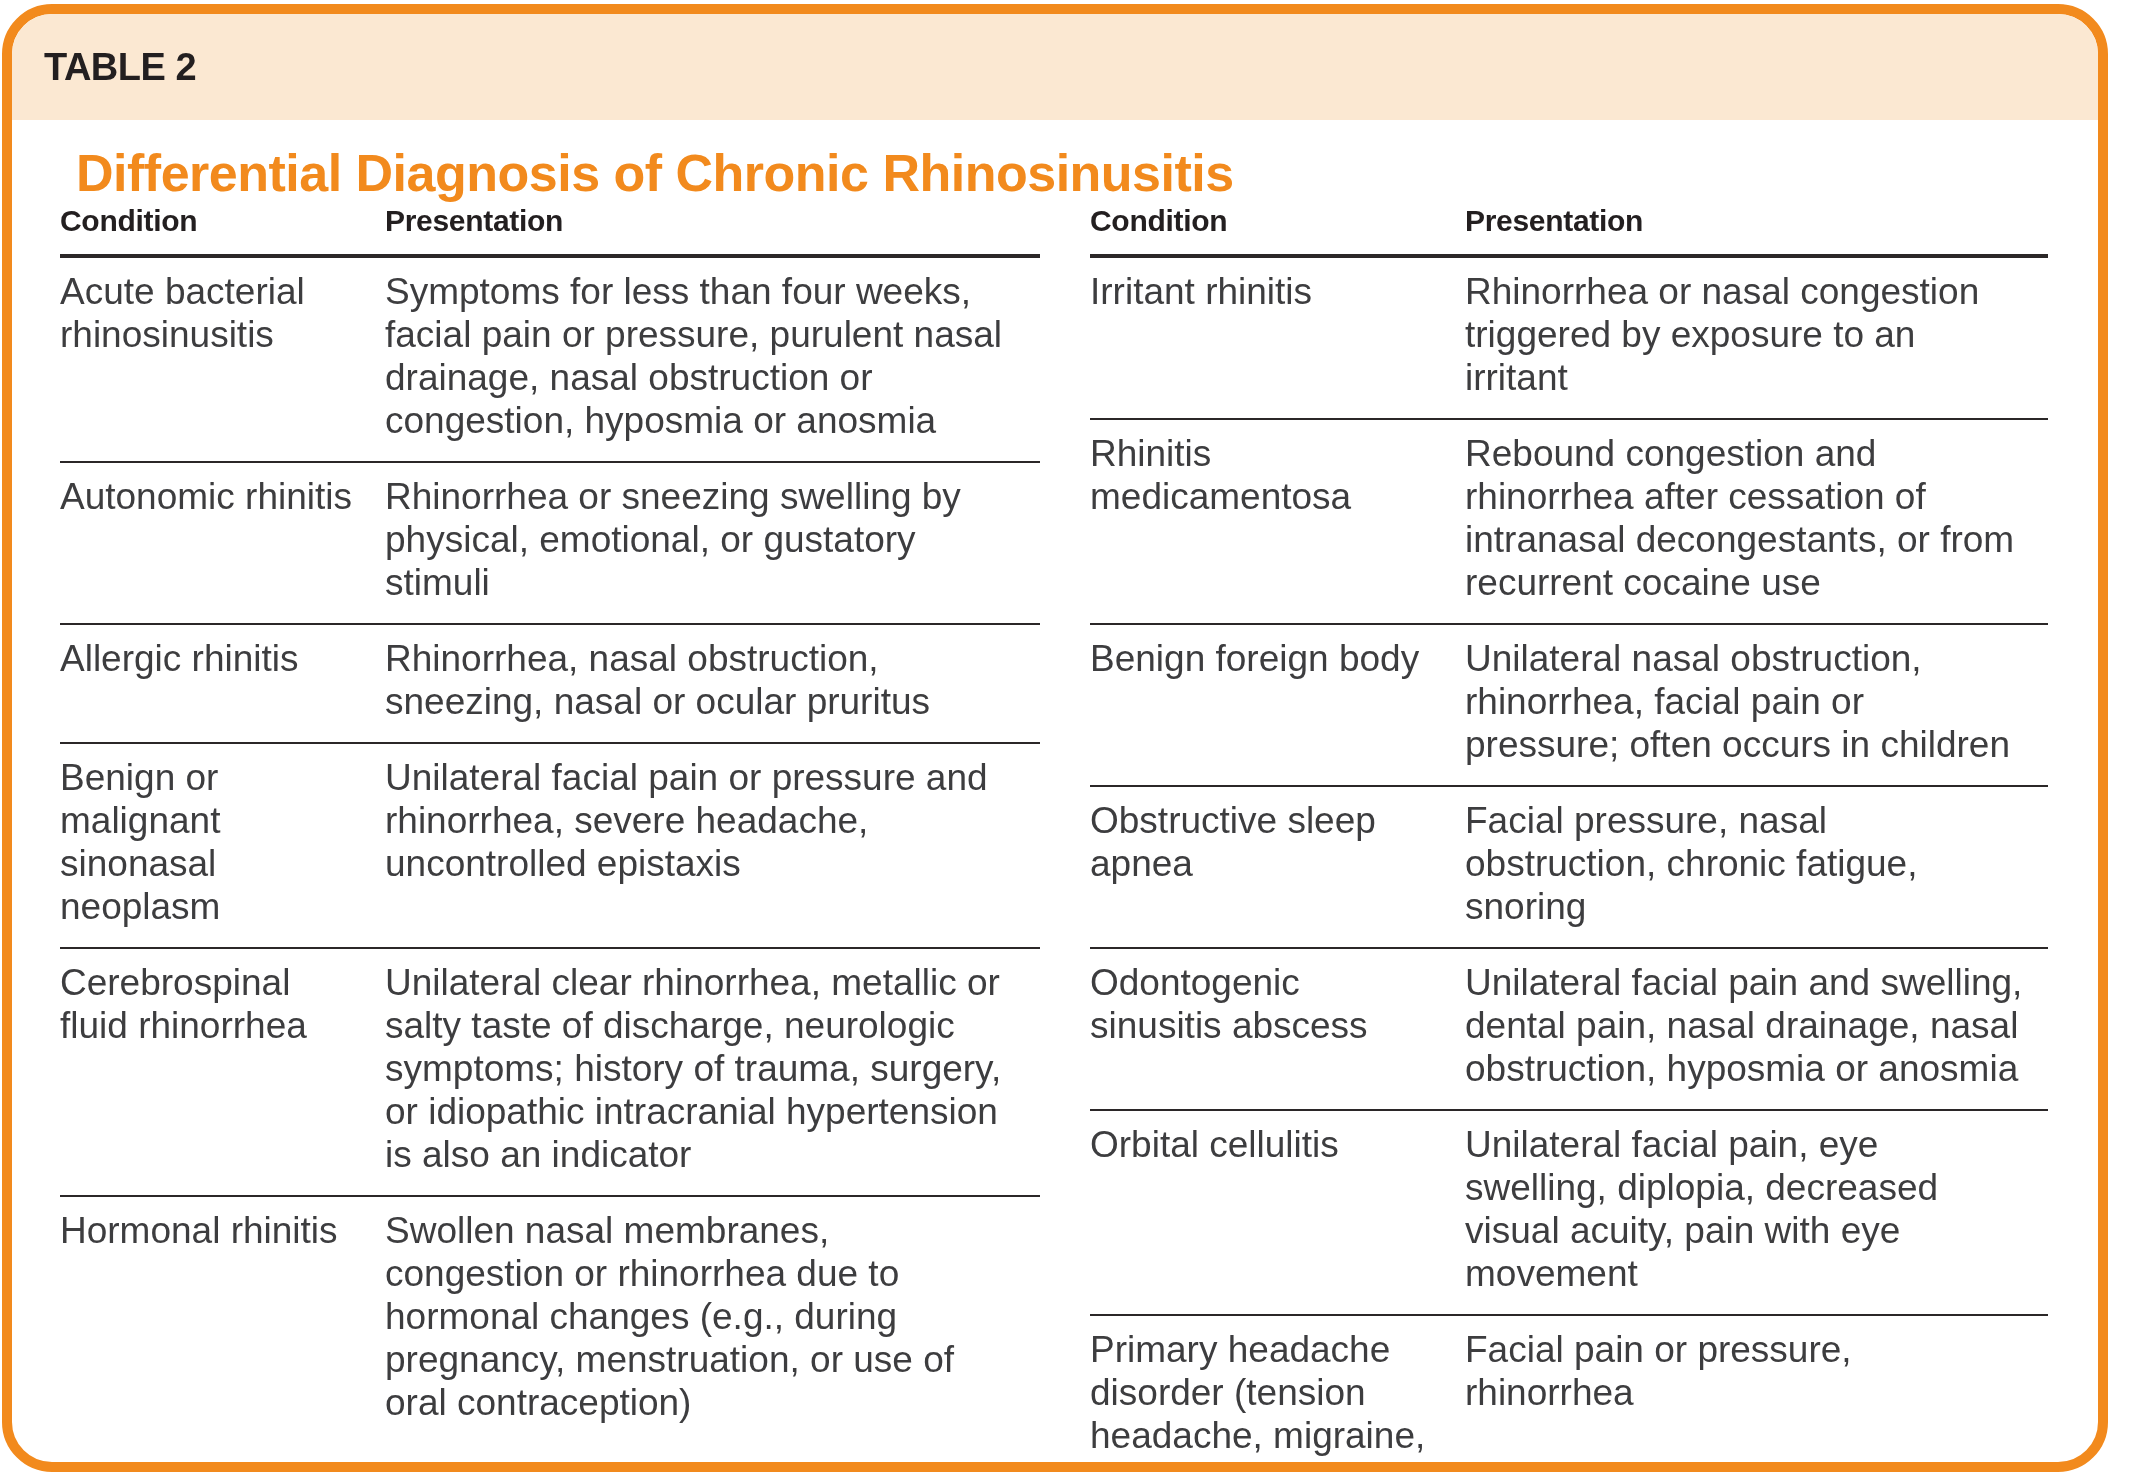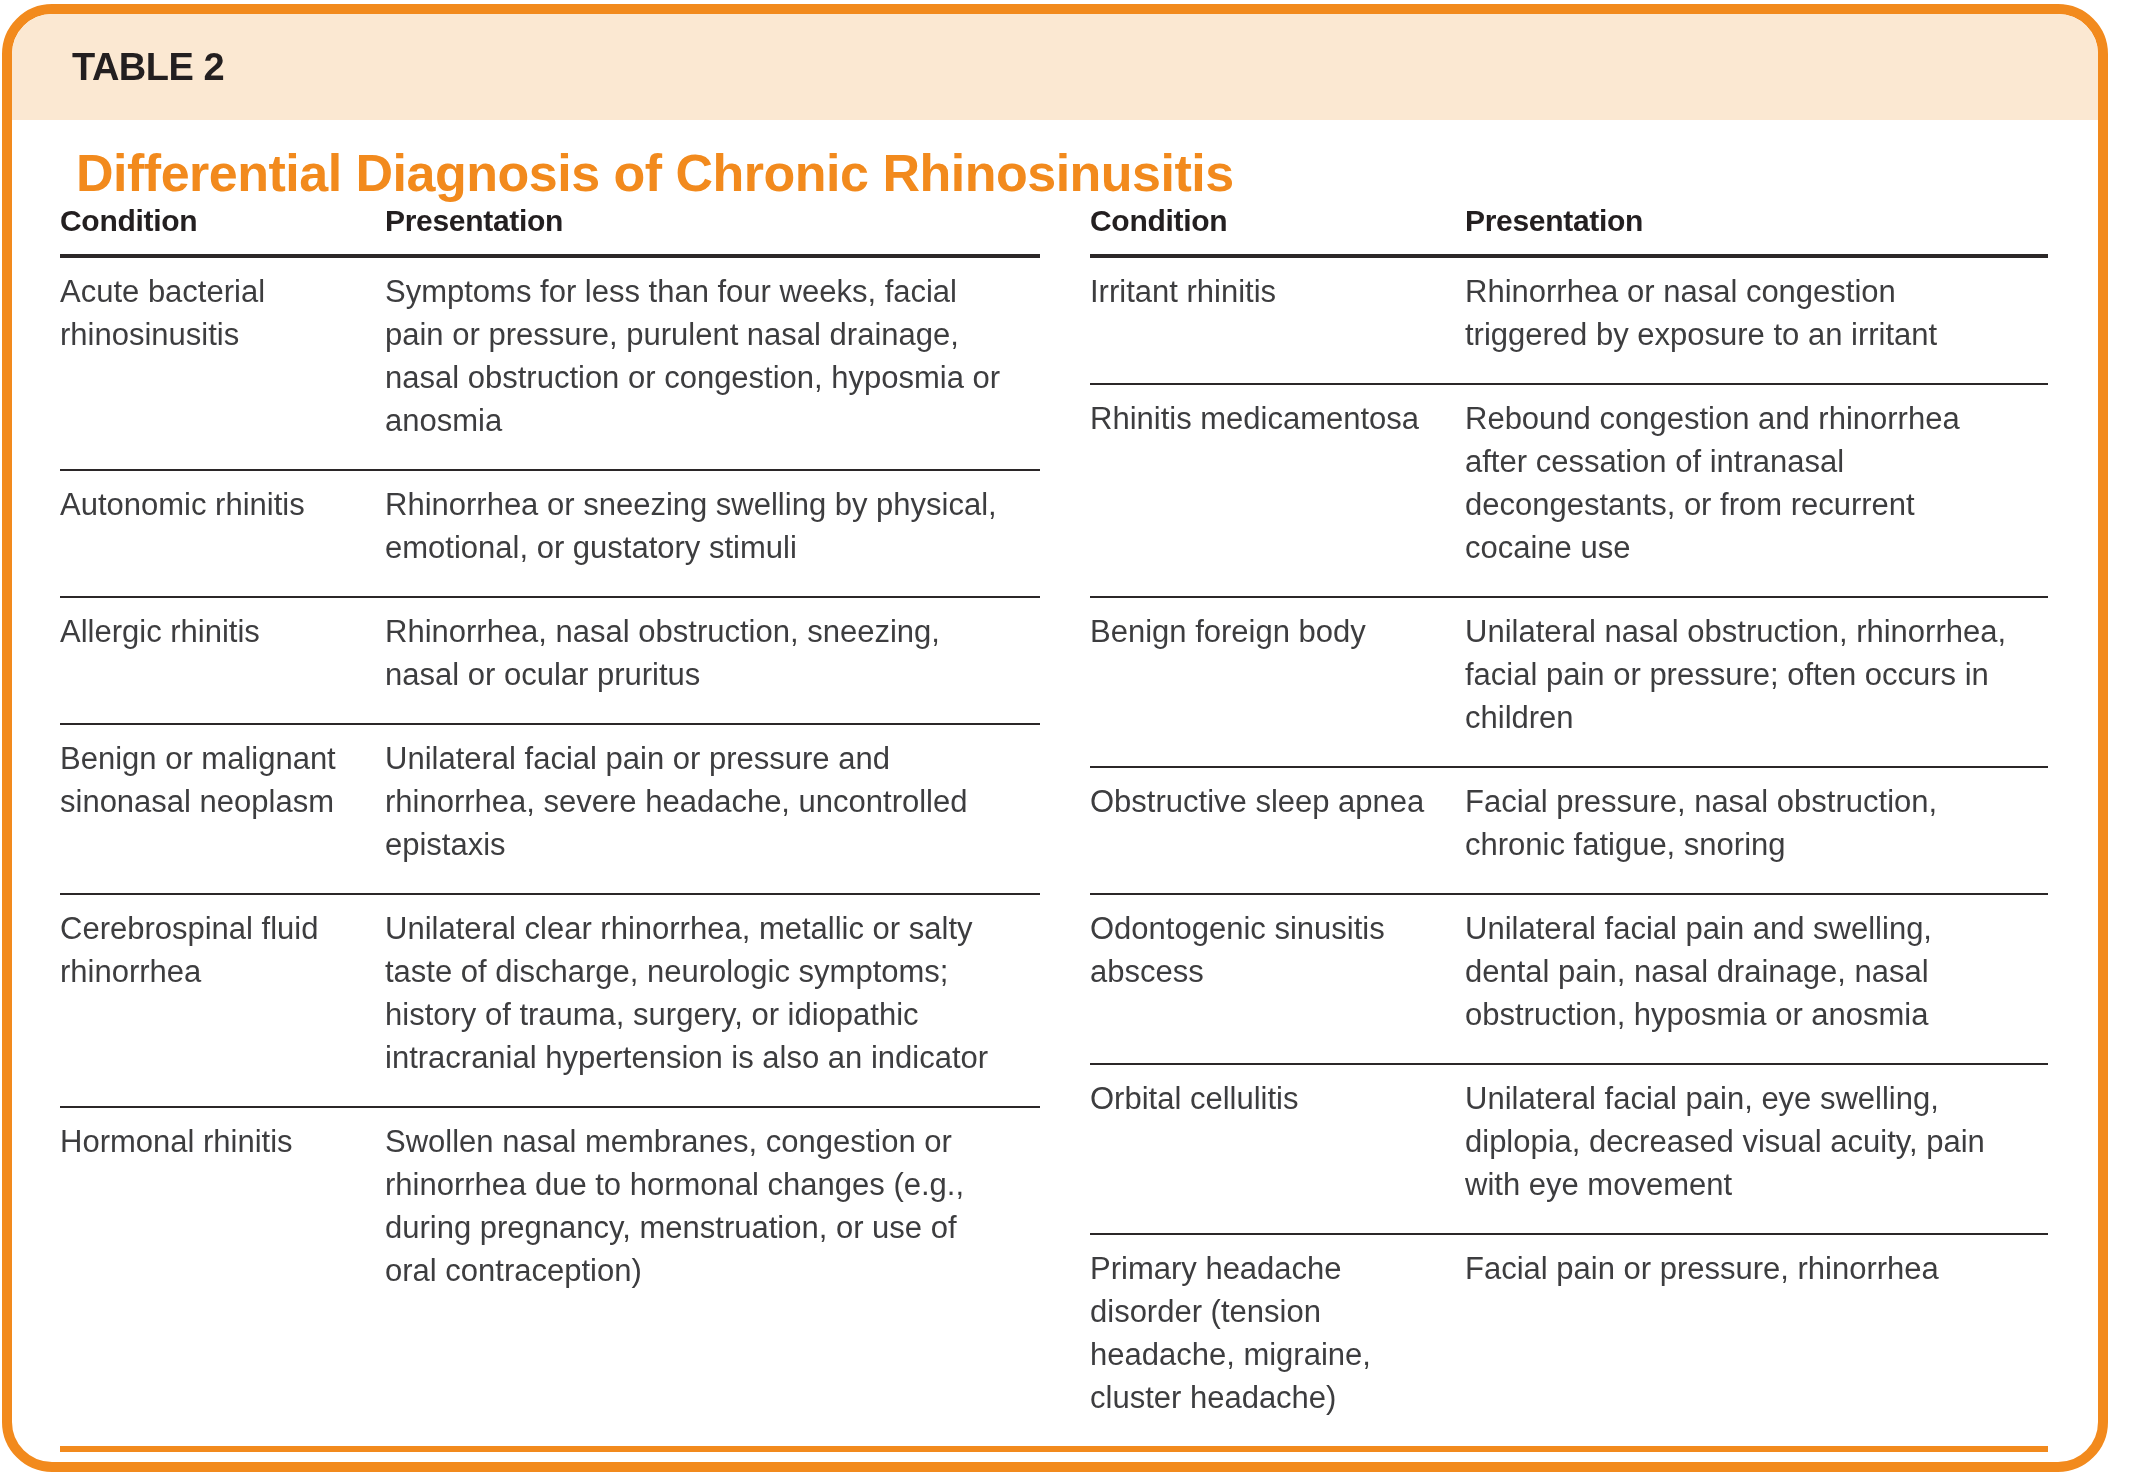--- a/index.html
+++ b/index.html
@@ -23,21 +23,21 @@
     width:2106px;height:1468px;
     border:10px solid var(--accent,#F28A1D);
     border-radius:50px;
     background:#ffffff;
     overflow:hidden;
   }
   .band{
     height:106px;
     background:var(--header-band,#FBE8D2);
     display:flex;align-items:center;
-    padding:0 60px;
+    padding:0 32px;
   }
   .band .table-label{
     font-size:38px;font-weight:700;
     color:var(--heading-text,#231F20);
     letter-spacing:-0.5px;
   }
   .body{
     padding:0 50px 0 48px;
   }
   .page-title{
@@ -72,23 +72,23 @@
   th{
     text-align:left;
     font-size:30px;line-height:34px;font-weight:700;
     color:var(--heading-text,#231F20);
     padding:0 0 16px 0;
     border-bottom:4px solid var(--rule-dark,#2B2728);
     letter-spacing:-0.3px;
   }
   td{
     vertical-align:top;
-    font-size:31px;line-height:43px;
+    font-size:37px;line-height:43px;
     color:var(--body-text,#3D3D3F);
-    padding:12px 24px 27px 0;
+    padding:12px 24px 19px 0;
   }
   tbody tr + tr td{
     border-top:2px solid var(--rule-dark,#2B2728);
   }
   .footnote{
     margin-top:42px;
     font-size:28px;line-height:36px;
     font-style:italic;
     color:#4B4B4D;
   }

